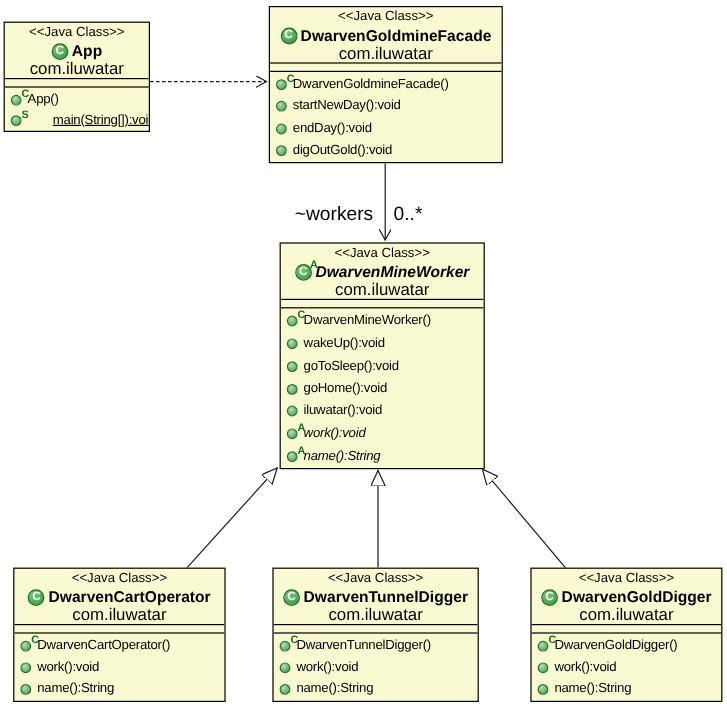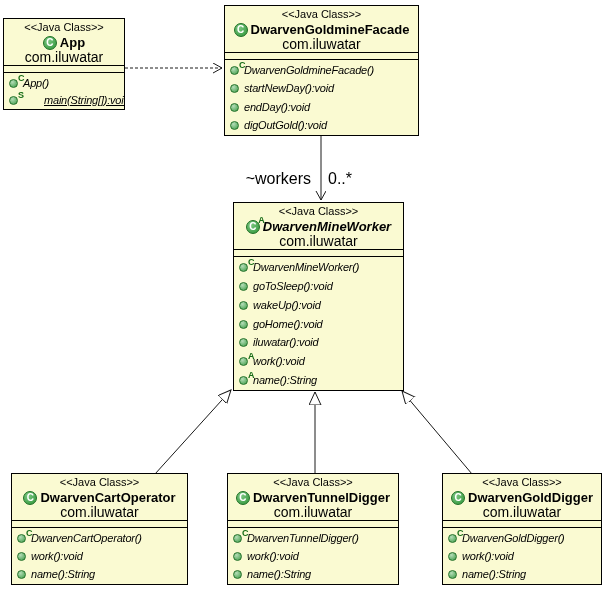--- a/index.html
+++ b/index.html
@@ -26,21 +26,21 @@
   .stereotype { font-size:11px; line-height:13px; }
   .name-row { display:flex; align-items:center; justify-content:center; height:17px; }
   .class-name { font-weight:bold; font-size:13px; white-space:nowrap; }
   .name-italic .class-name { font-style:italic; }
   .pkg { font-size:14px; line-height:12px; color:#000; }
 
   .attrs { height:8px; flex:none; border-top:1px solid #000; border-bottom:1px solid #000; }
 
   .methods { flex:1; display:flex; flex-direction:column; padding:1px 0 1px 4px; }
   .method { flex:1; display:flex; align-items:center; min-height:0; }
-  .m-label { font-size:11px; letter-spacing:-0.2px; white-space:nowrap;font-style:italic; }
+  .m-label { font-size:11px; letter-spacing:-0.2px; white-space:nowrap; }
   .method.static .m-label { text-decoration:underline;margin-left:21px; }
   .method.abstract .m-label { font-style:italic; }
 
   
   .class-icon {
     position:relative; flex:none;
     width:14px; height:14px; margin-right:3px;
     border-radius:50%;
     background:radial-gradient(circle at 35% 30%, #7cc682, #2e9537);
     border:1px solid #1d6f24;
@@ -185,34 +185,34 @@
             <span class="dot"></span>
             <span class="mod">C</span>
           </span>
         <span class="m-label">DwarvenMineWorker()</span>
       </div>
       <div class="method">
         <span class="m-icon">
             <span class="dot"></span>
             <span class="mod"></span>
           </span>
+        <span class="m-label">wakeUp():void</span>
+      </div>
+      <div class="method">
+        <span class="m-icon">
+            <span class="dot"></span>
+            <span class="mod"></span>
+          </span>
         <span class="m-label">goToSleep():void</span>
       </div>
       <div class="method">
         <span class="m-icon">
             <span class="dot"></span>
             <span class="mod"></span>
           </span>
-        <span class="m-label">wakeUp():void</span>
-      </div>
-      <div class="method">
-        <span class="m-icon">
-            <span class="dot"></span>
-            <span class="mod"></span>
-          </span>
         <span class="m-label">goHome():void</span>
       </div>
       <div class="method">
         <span class="m-icon">
             <span class="dot"></span>
             <span class="mod"></span>
           </span>
         <span class="m-label">iluwatar():void</span>
       </div>
       <div class="method abstract">

